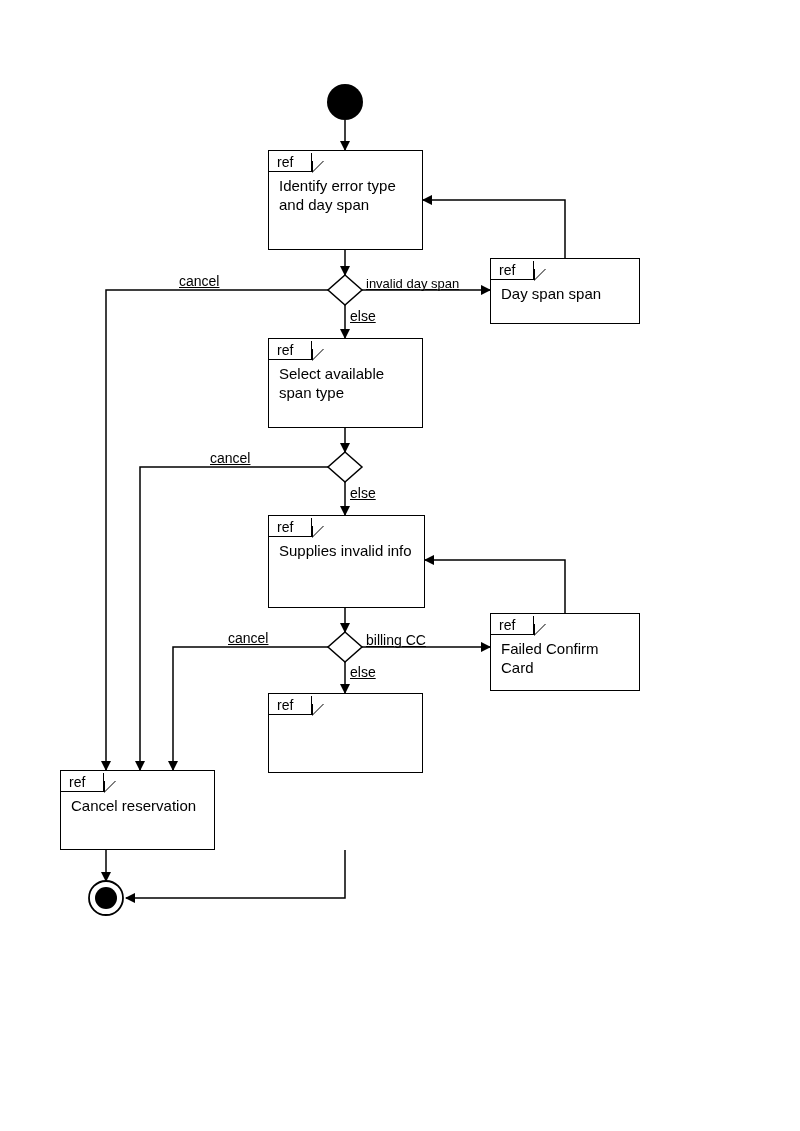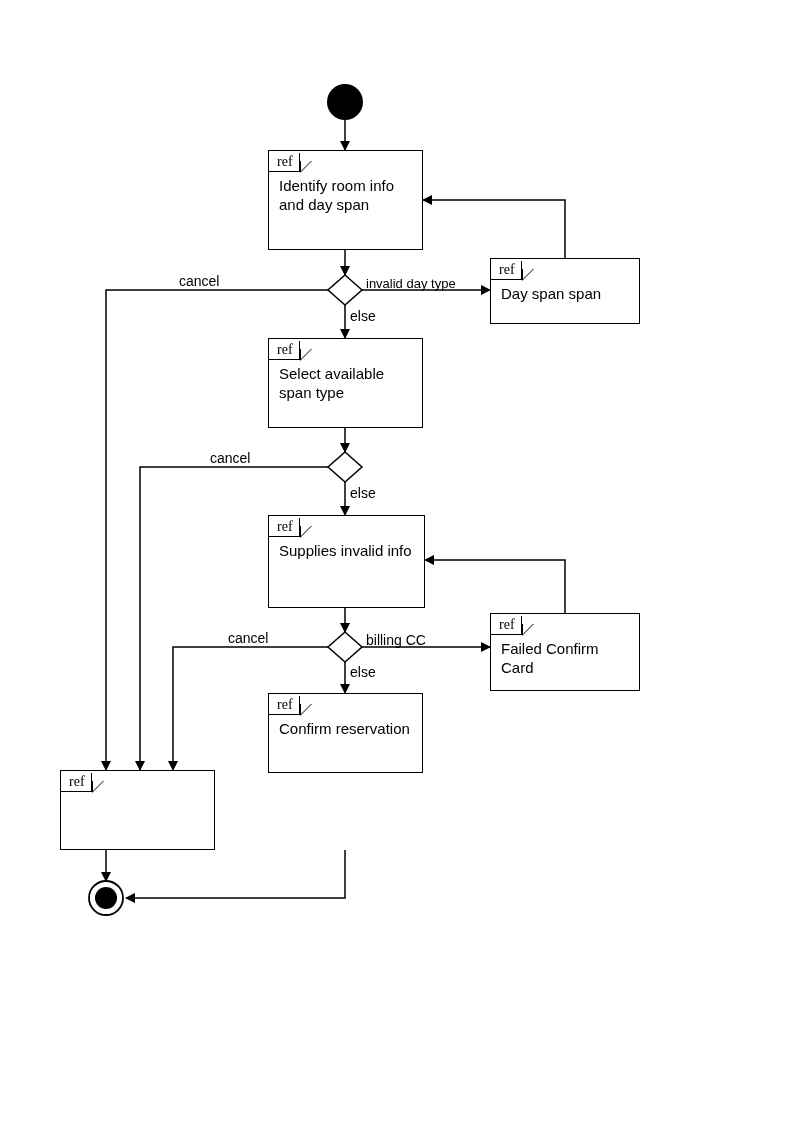--- a/index.html
+++ b/index.html
@@ -29,23 +29,22 @@
     top: 0;
     left: 0;
     height: 22px;
     display: flex;
     align-items: center;
     font-size: 14px;
   }
   .reftab .tab-body {
     border-right: 1.5px solid #000;
     border-bottom: 1.5px solid #000;
-    padding: 2px 6px 2px 8px;
+    padding: 2px 18px 2px 8px;
     line-height: 1;
-    font-family: Liberation Serif, serif;
   }
   .reftab .tab-cut {
     width: 0;
     height: 0;
     border-bottom: 12px solid transparent;
     border-left: 12px solid #000;
     position: relative;
     top: 5px;
   }
   .reftab .tab-cut::after {
@@ -61,20 +60,21 @@
   .refcontent {
     padding: 26px 10px 8px 10px;
     line-height: 1.25;
   }
 
   .label {
     position: absolute;
     font-size: 14px;
     background: transparent;
     white-space: nowrap;
+    text-decoration: underline;
   }
 
   svg.diagram {
     position: absolute;
     top: 0; left: 0;
     width: 800px;
     height: 1131px;
     pointer-events: none;
   }
 </style>
@@ -132,21 +132,21 @@
 
     <circle cx="106" cy="898" r="17" fill="#fff" stroke="#000" stroke-width="1.8"></circle>
     <circle cx="106" cy="898" r="11" fill="#000"></circle>
   </svg>
 
   <div class="refbox" style="left:268px; top:150px; width:155px; height:100px;">
     <div class="reftab">
       <div class="tab-body">ref</div>
       <div class="tab-cut"></div>
     </div>
-    <div class="refcontent">Identify room info and day span</div>
+    <div class="refcontent">Identify error type and day span</div>
   </div>
 
   <div class="refbox" style="left:490px; top:258px; width:150px; height:66px;">
     <div class="reftab">
       <div class="tab-body">ref</div>
       <div class="tab-cut"></div>
     </div>
     <div class="refcontent">Day span span</div>
   </div>
 
@@ -172,32 +172,32 @@
       <div class="tab-cut"></div>
     </div>
     <div class="refcontent">Failed Confirm Card</div>
   </div>
 
   <div class="refbox" style="left:60px; top:770px; width:155px; height:80px;">
     <div class="reftab">
       <div class="tab-body">ref</div>
       <div class="tab-cut"></div>
     </div>
+    <div class="refcontent">Cancel reservation</div>
   </div>
 
   <div class="refbox" style="left:268px; top:693px; width:155px; height:80px;">
     <div class="reftab">
       <div class="tab-body">ref</div>
       <div class="tab-cut"></div>
     </div>
-    <div class="refcontent">Confirm reservation</div>
   </div>
 
   <div class="label" style="left:179px; top:273px;">cancel</div>
-  <div class="label" style="left:366px; top:276px; font-size:13px;">invalid day type</div>
+  <div class="label" style="left:366px; top:276px; font-size:13px;">invalid day span</div>
   <div class="label" style="left:350px; top:308px;">else</div>
 
   <div class="label" style="left:210px; top:450px;">cancel</div>
   <div class="label" style="left:350px; top:485px;">else</div>
 
   <div class="label" style="left:228px; top:630px;">cancel</div>
   <div class="label" style="left:366px; top:632px;">billing CC</div>
   <div class="label" style="left:350px; top:664px;">else</div>
 
 </div>

